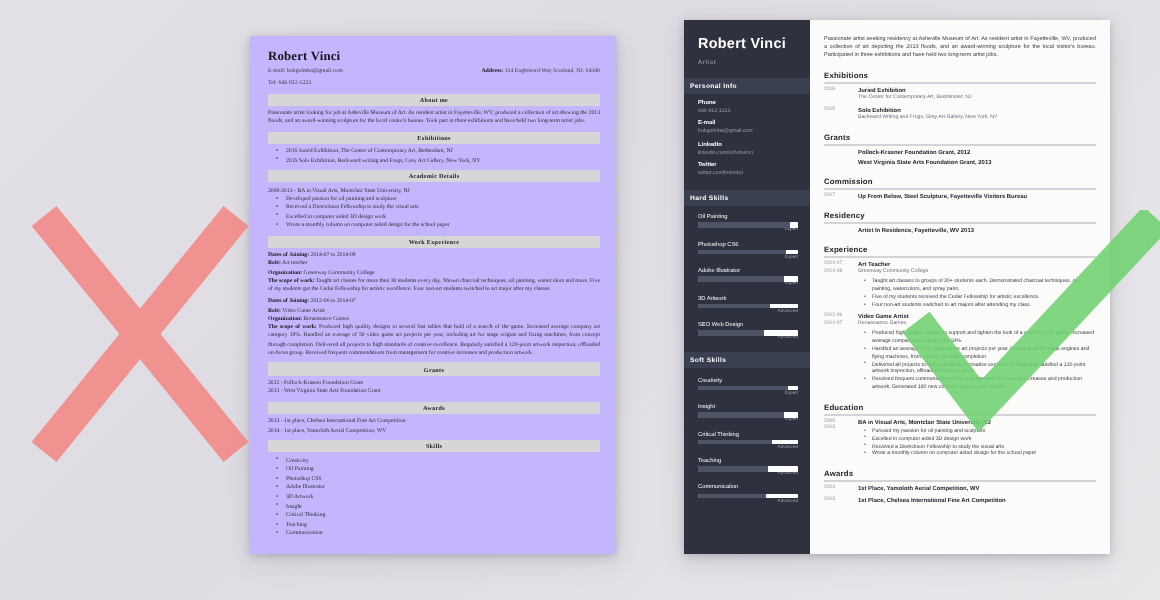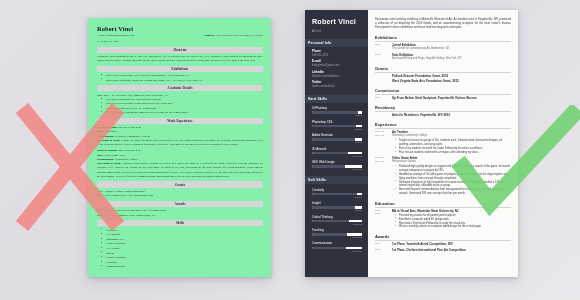--- a/index.html
+++ b/index.html
@@ -5,21 +5,21 @@
   html,body{margin:0;padding:0;}
   body{
     width:580px;height:300px;overflow:hidden;
     font-family:"Liberation Serif",serif;
     background:linear-gradient(135deg,#e3e1e6 0%,#dedce2 40%,#e8e7ea 100%);
     position:relative;
   }
   .stage{position:absolute;inset:0;}
 
   
-  .page{position:absolute;background:#86efac;box-shadow:0 1px 4px rgba(80,78,90,.28),0 4px 12px rgba(80,78,90,.14);}
+  .page{position:absolute;background:#c4b5fd;box-shadow:0 1px 4px rgba(80,78,90,.28),0 4px 12px rgba(80,78,90,.14);margin-left:37px;}
 
   
   #bad-resume{left:88px;top:18px;width:183px;height:259px;padding:0;}
   .bad-inner{padding:7px 8px 6px 9px;box-sizing:border-box;height:100%;overflow:hidden;}
   .bad-name{font-size:6.4px;font-weight:bold;color:#15151a;letter-spacing:.1px;line-height:1.15;}
   .bad-contact{font-size:2.9px;color:#3a3a42;line-height:1.55;margin-top:1px;}
   .bad-contact .addr{float:right;}
   .bad-hdr{
     background:#d6d6d8;color:#1b1b22;font-size:3.1px;font-weight:bold;
     text-align:center;padding:1.1px 0;margin:3.2px 0 1.4px;letter-spacing:.15px;

